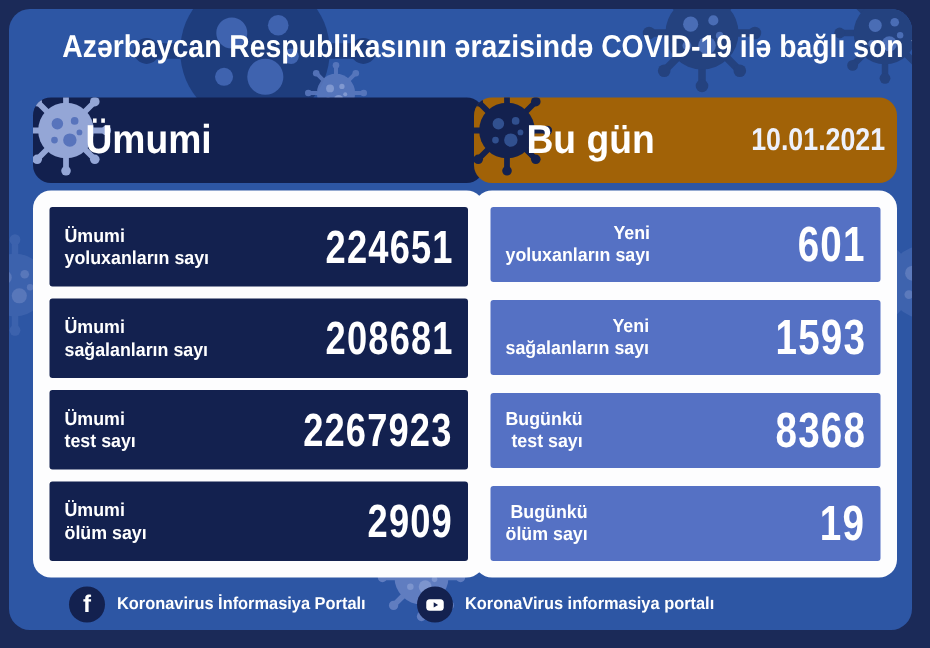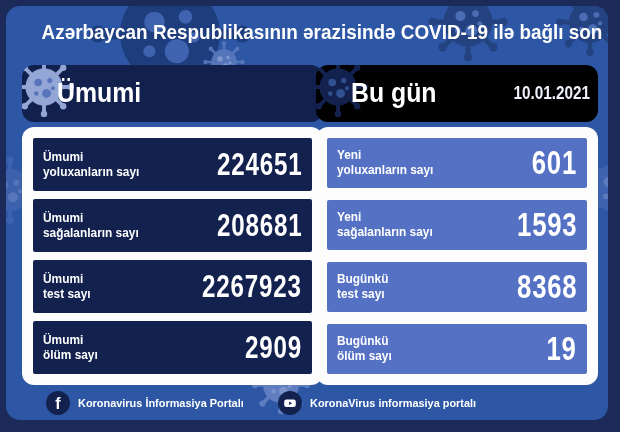--- a/index.html
+++ b/index.html
@@ -24,38 +24,38 @@
   .title span{display:inline-block;transform:scaleX(.9);transform-origin:center;}
   
   .panel{position:absolute;top:59px;width:301px;height:320px;z-index:2;}
   .panel-left{left:16px;}
   .panel-right{left:310px;width:282px;}
   .hdr{
     position:absolute;top:0;left:0;right:0;height:57px;border-radius:12px;
     overflow:hidden;display:flex;align-items:center;
   }
   .hdr-navy{background:#12204e;}
-  .hdr-blue{background:#000000;}
+  .hdr-blue{background:#a16207;}
   .hdr .hdr-virus{left:-10px;top:-10px;width:64px;height:64px;}
   .hdr-title{
     position:relative;z-index:1;color:#fff;font-size:27px;font-weight:bold;
     padding-left:38px;transform:scaleX(.92);transform-origin:left center;white-space:nowrap;
   }
   .hdr-date{
     position:absolute;right:8px;top:0;bottom:0;display:flex;align-items:center;
-    color:#eef1fb;font-size:18px;font-weight:bold;z-index:1;
+    color:#eef1fb;font-size:21px;font-weight:bold;z-index:1;
   }
   .hdr-date span{display:inline-block;transform:scaleX(.85);transform-origin:right center;}
   .pbody{
     position:absolute;top:62px;left:0;right:0;height:258px;background:#fdfdfe;
     border-radius:12px;padding:11px;box-sizing:border-box;
     display:flex;flex-direction:column;
   }
   .pbody-left{gap:8px;}
-  .pbody-right{gap:12px;}
+  .pbody-right{gap:12px;text-align:right;}
   .row{
     flex:1;display:flex;align-items:center;justify-content:space-between;
     padding:0 10px;border-radius:2px;
   }
   .row-navy{background:#13214f;}
   .row-blue{background:#5571c4;}
   .row-label{color:#fff;font-size:12.5px;font-weight:bold;line-height:1.18;
     transform:scaleX(.95);transform-origin:left center;white-space:nowrap;}
   .row-label span{display:block;}
   .row-value{

